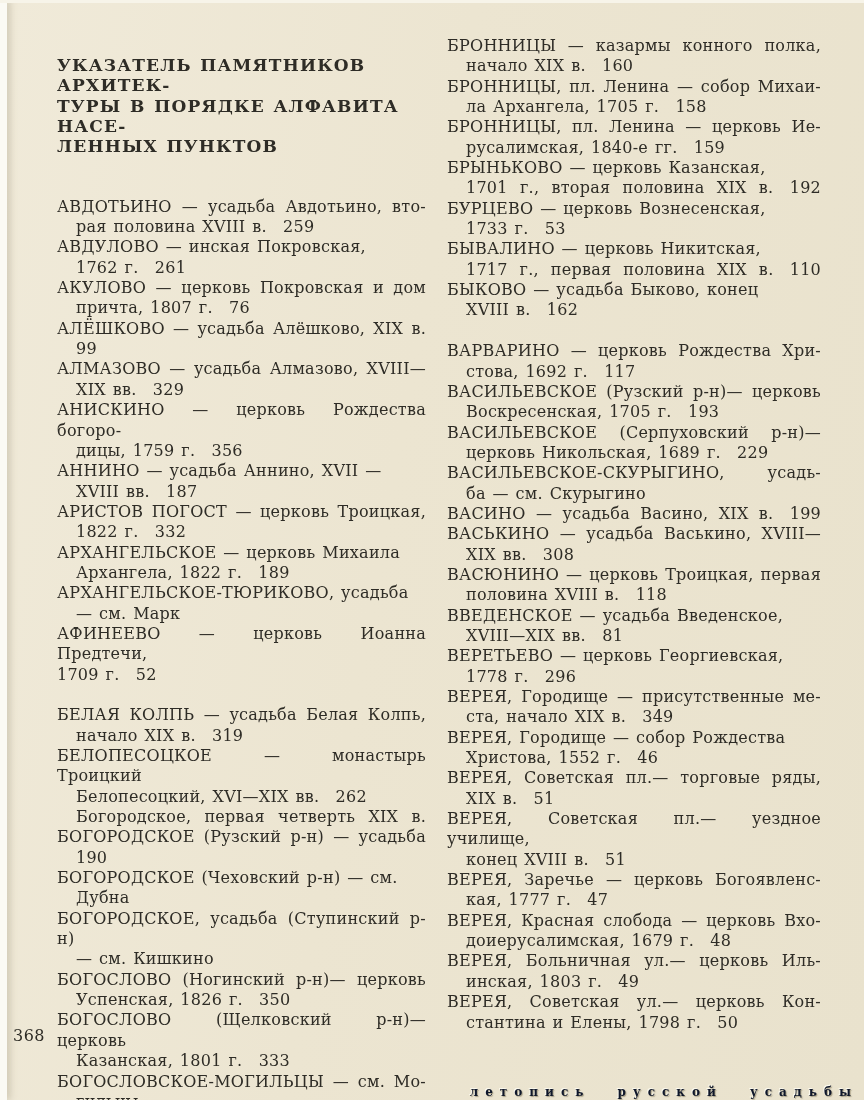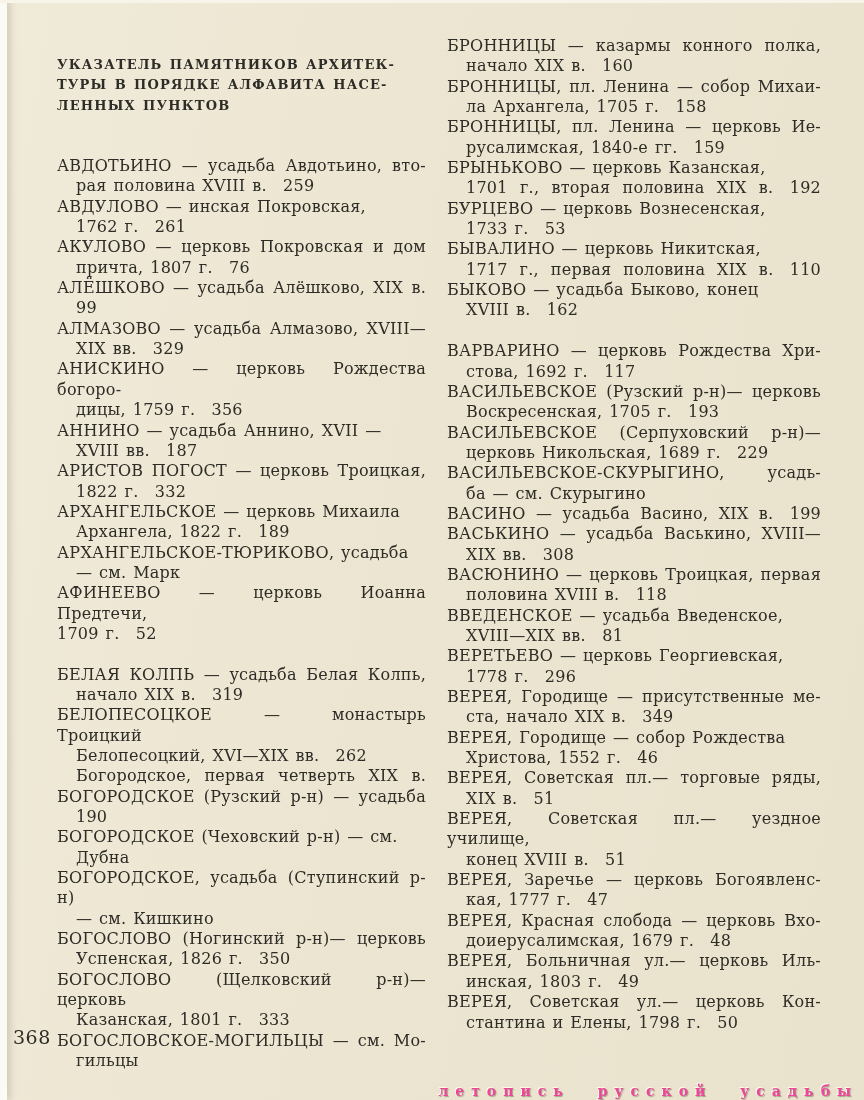--- a/index.html
+++ b/index.html
@@ -19,44 +19,44 @@
   .page-edge-top {
     position: absolute; left: 0; top: 0; width: 100%; height: 3px;
     background: #f7f4e9;
   }
   .col { position: absolute; top: 0; }
   .col-left  { left: 57px;  width: 369px; padding-top: 55px; }
   .col-right { left: 447px; width: 374px; padding-top: 36px; }
   .header { margin-bottom: 40px; }
   .header .line {
     font-weight: bold;
-    font-size: 13px;
+    font-size: 17px;
     letter-spacing: 1.2px;
   }
   .line {
     font-size: 16px;
     line-height: 20.35px;
     min-height: 20.35px;
     letter-spacing: 0.25px;
     word-spacing: 1.5px;
     white-space: normal;
   }
   .line.indent { padding-left: 19px; }
   .line.stretch { text-align: justify; text-align-last: justify; }
   .entry { margin: 0; }
   .entry.gap { margin-top: 20.35px; }
   .page-number {
     position: absolute; left: 13px; top: 1026px;
-    font-size: 19px; letter-spacing: 0.5px;
+    font-size: 16px; letter-spacing: 0.5px;
   }
   .watermark {
     position: absolute; right: 6px; bottom: 1px;
-    font-size: 14px; font-weight: bold;
+    font-size: 12px; font-weight: bold;
     letter-spacing: 7px; word-spacing: 16px;
-    color: #ec4899;
+    color: #0f172a;
     text-shadow: 1px 1px 1px rgba(145, 136, 108, 0.75), -1px -1px 0 rgba(255, 254, 245, 0.85);
     white-space: nowrap;
   }
 </style>
 </head>
 <body>
 
 <div class="page-edge-left"></div>
 <div class="page-edge-top"></div>
 

